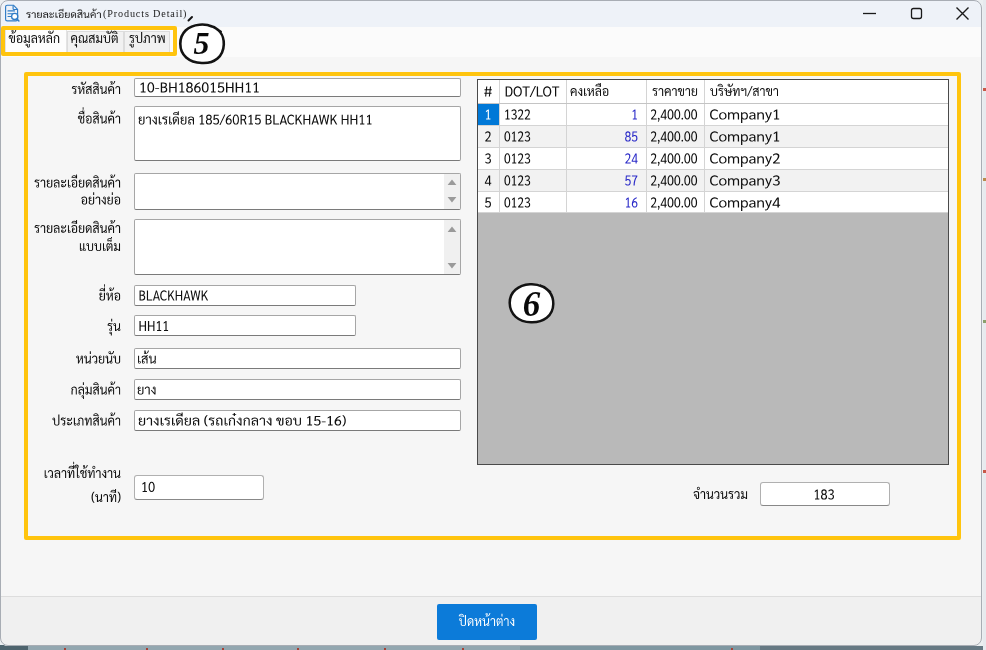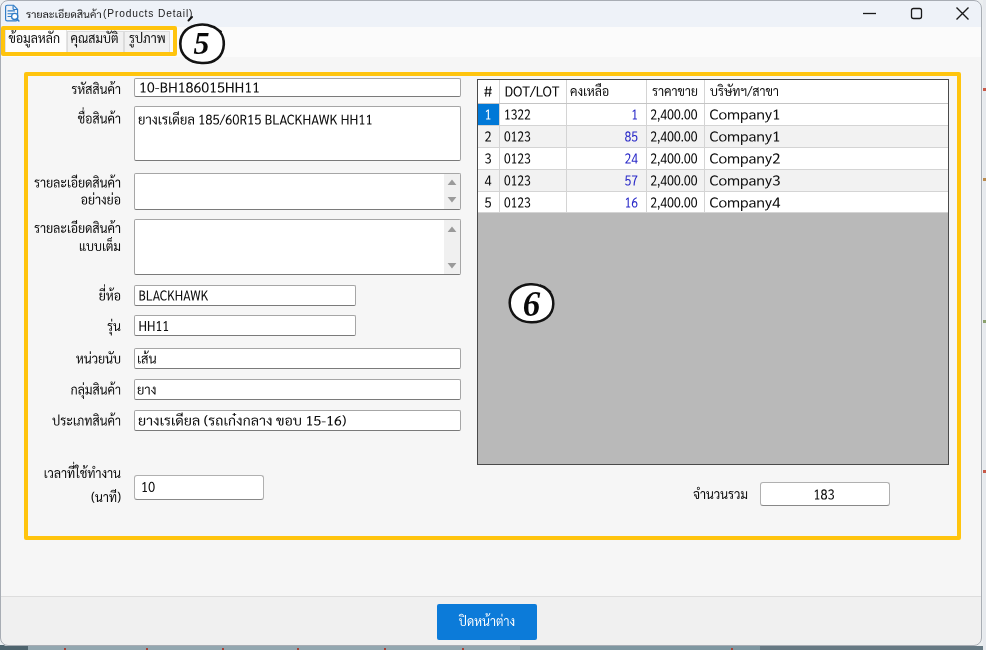--- a/index.html
+++ b/index.html
@@ -69,21 +69,21 @@
     <g stroke="#d4d4d4" stroke-width="1">
       <path d="M499.5 80 V213 M566.5 80 V213 M646.5 80 V213 M704.5 80 V213"></path>
       <path stroke="#c4c4c4" d="M478 103.5 H948"></path>
         <path d="M478 125.5 H948 M478 147.5 H948 M478 169.5 H948 M478 191.5 H948 M478 212.5 H948"></path>
     </g>
   </svg>
   <div style="position:absolute;left:437px;top:604px;width:100px;height:36px;background:#0c7bd9;border-radius:2px;z-index:30;"></div>
   <div class="ybox" style="left:1px;top:26px;width:176px;height:30px;"></div>
   <div class="ybox" style="left:24px;top:72px;width:937px;height:468px;"></div>
 </div>
-<div style="position:absolute;left:103px;top:9.2px;z-index:35;font-size:10.2px;line-height:10.2px;letter-spacing:0.85px;color:#1b1b1b;white-space:nowrap;">(Products Detail)</div>
+<div style="position:absolute;left:103px;top:9.2px;z-index:35;font-size:10.2px;line-height:10.2px;letter-spacing:0.85px;color:#1b1b1b;white-space:nowrap;font-family:Liberation Serif, serif;">(Products Detail)</div>
 <div id="winborder"></div>
 <svg id="overlay" viewBox="0 0 986 650">
 
 <g stroke="#2e7cc6" fill="none" stroke-width="1.15">
  <path d="M5.6 6.8 q0-1.6 1.6-1.6 h6.2 l4.2 4.2 v9.8 q0 1.6 -1.6 1.6 h-8.8 q-1.6 0 -1.6-1.6 Z" stroke-linejoin="round"></path>
  <path d="M13.1 5.4 v3.3 q0 .8 .8 .8 h3.4" stroke-linejoin="round"></path>
  <path d="M8 10.9 h6.5 M8 13.7 h6.5 M8 16.5 h3.4" stroke-linecap="round"></path>
 </g>
 <circle cx="14.7" cy="16.4" r="3.1" fill="#fff" stroke="#2e7cc6" stroke-width="1.3"></circle>
 <path d="M17 18.9 L18.9 21" stroke="#2e7cc6" stroke-width="1.5" stroke-linecap="round" fill="none"></path>

